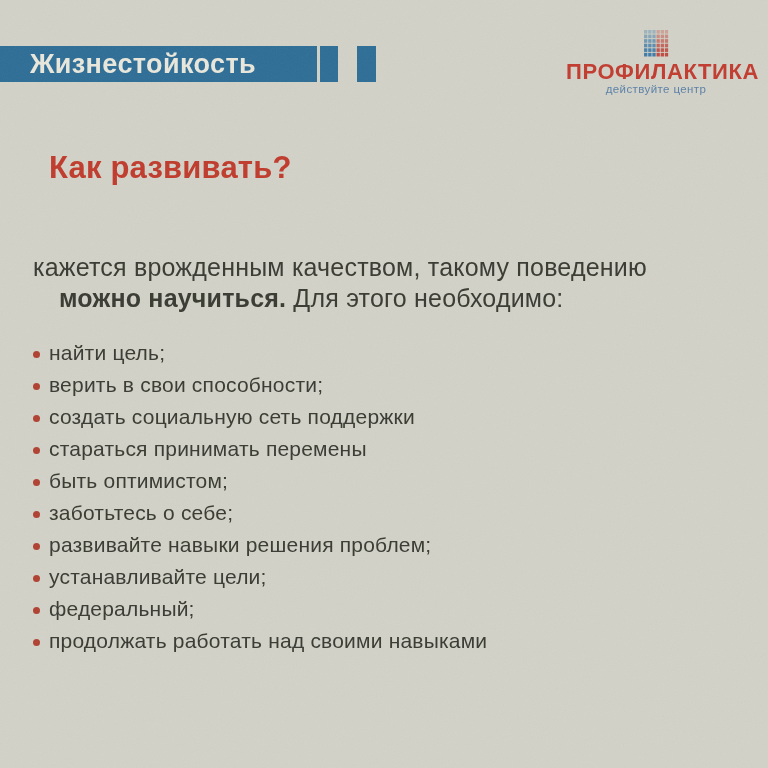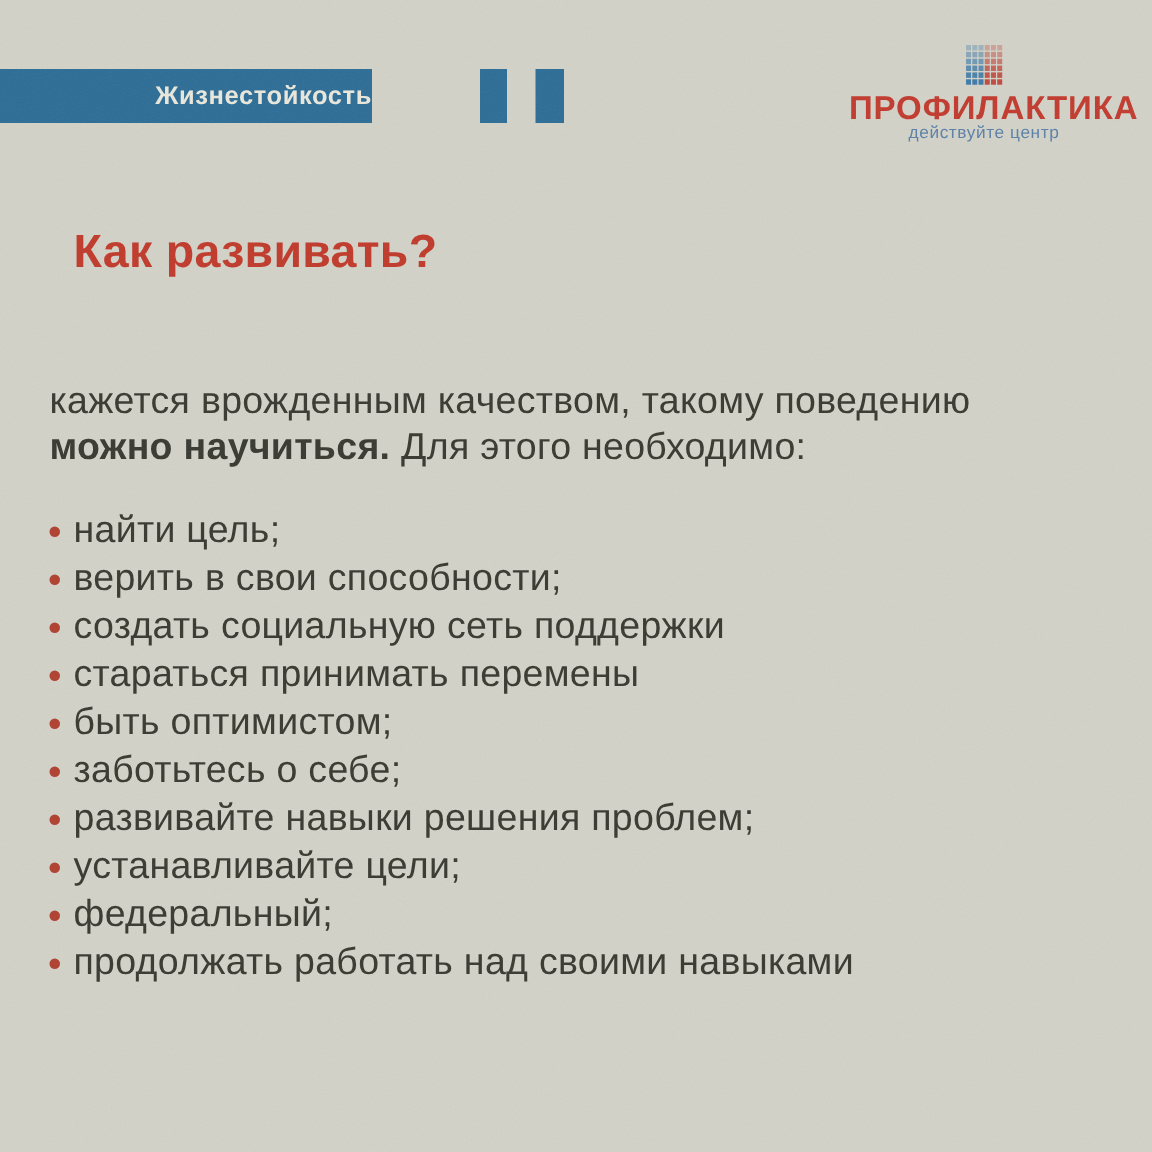--- a/index.html
+++ b/index.html
@@ -22,31 +22,30 @@
     height: 768px;
     opacity: 0.07;
     pointer-events: none;
     z-index: 5;
   }
   
   .section-badge {
     position: absolute;
     left: 0;
     top: 46px;
-    width: 248px;
+    width: 317px;
     height: 36px;
     background: #2d6d96;
     color: #eae8dc;
     display: flex;
     align-items: center;
     padding-left: 30px;
-    font-size: 17px;
+    font-size: 27px;
     font-weight: bold;
     letter-spacing: 0.4px;
-    justify-content: flex-end;
   }
   .accent-bar {
     position: absolute;
     top: 46px;
     height: 36px;
     background: #2d6d96;
   }
   .accent-bar.b1 { left: 320px; width: 18px; }
   .accent-bar.b2 { left: 357px; width: 19px; }
   .logo {
@@ -87,34 +86,34 @@
   .intro {
     position: absolute;
     left: 33px;
     top: 221px;
     width: 700px;
     color: #383a31;
     font-size: 25px;
     line-height: 31px;
     letter-spacing: 0.2px;
   }
-  .intro .bold { font-weight: bold; }
+  .intro .bold { font-weight: bold; margin-left: 26px; }
   .bullet-list {
     position: absolute;
     left: 33px;
     top: 337px;
     width: 700px;
     list-style: none;
   }
   .bullet-list li {
     display: flex;
     align-items: center;
     height: 32px;
     color: #383a31;
-    font-size: 25px;
+    font-size: 21px;
     letter-spacing: 0.2px;
   }
   .bullet-dot {
     width: 7px;
     height: 7px;
     border-radius: 50%;
     background: #b04030;
     margin-right: 9px;
     flex: 0 0 auto;
     margin-top: 2px;

